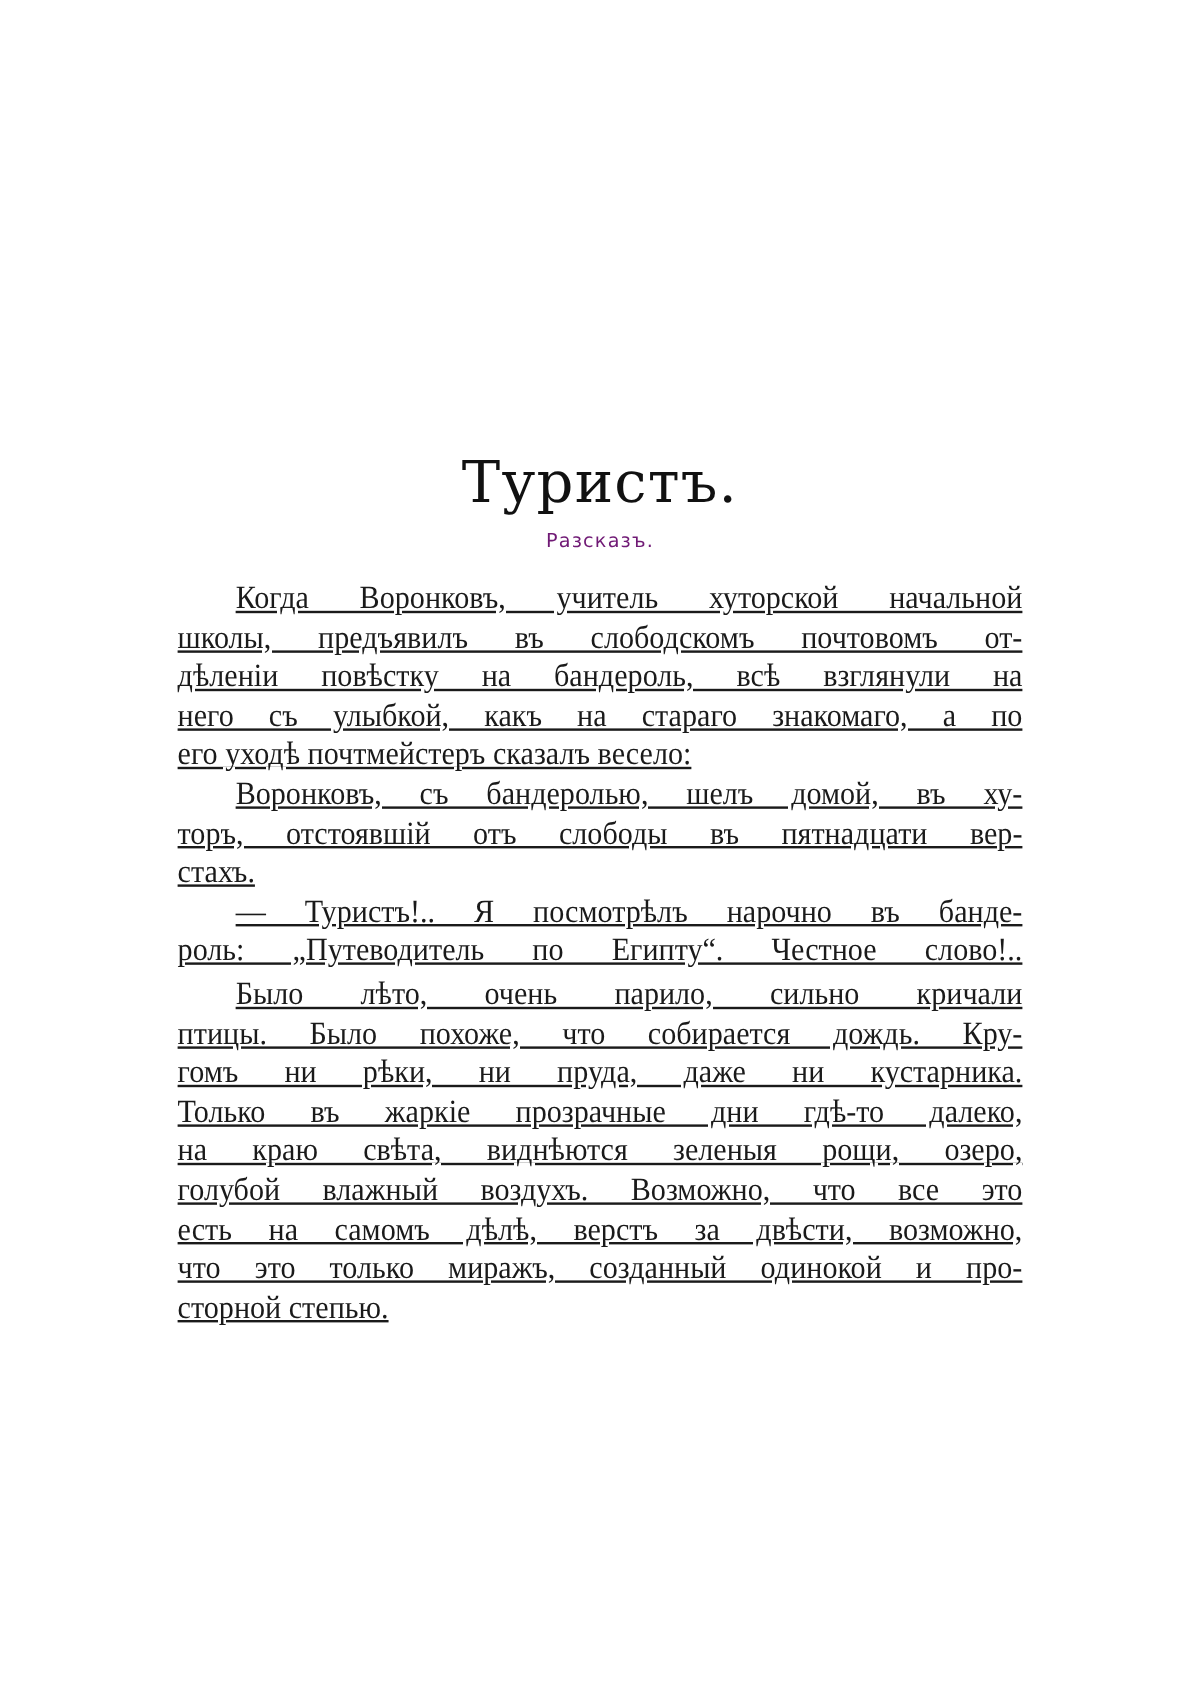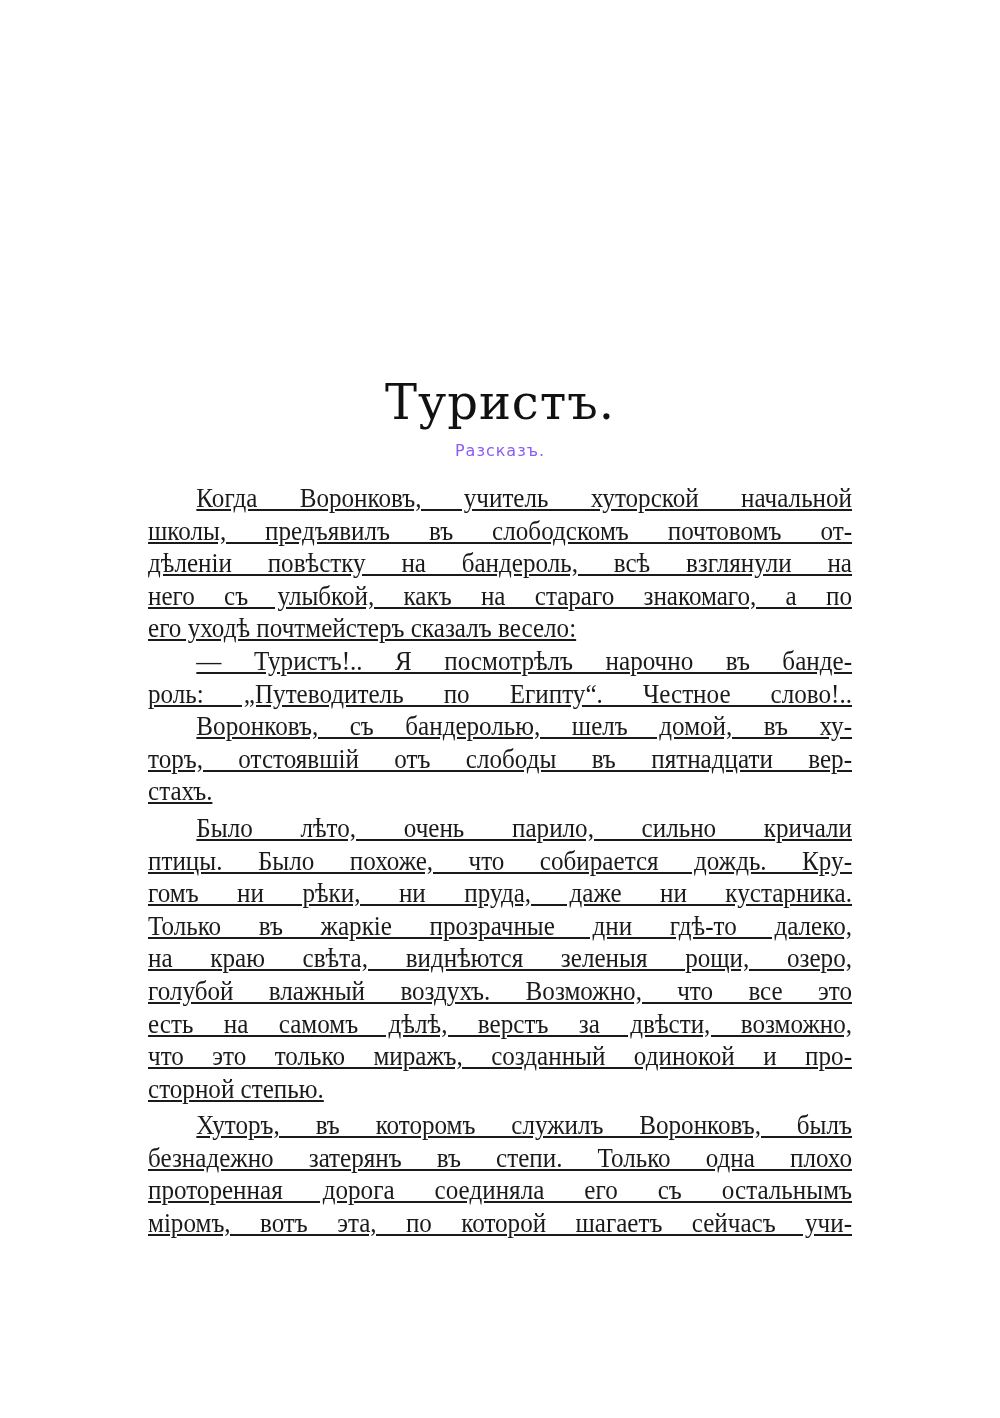--- a/index.html
+++ b/index.html
@@ -37,21 +37,21 @@
     .subtitle {
       position: absolute;
       top: 440px;
       left: 0;
       width: 1000px;
       text-align: center;
       font-family: "DejaVu Sans", sans-serif;
       font-size: 16px;
       letter-spacing: 1px;
       line-height: 22px;
-      color: #8b5cf6;
+      color: #701a75;
     }
     .body-text {
       position: absolute;
       top: 482px;
       left: 148px;
       width: 704px;
       text-decoration: underline;
     }
     .line {
       display: block;
@@ -89,44 +89,38 @@
 
     <div>
       <span class="line indent">Когда Воронковъ, учитель хуторской начальной</span>
       <span class="line">школы, предъявилъ въ слободскомъ почтовомъ от-</span>
       <span class="line">дѣленіи повѣстку на бандероль, всѣ взглянули на</span>
       <span class="line">него съ улыбкой, какъ на стараго знакомаго, а по</span>
       <span class="line last">его уходѣ почтмейстеръ сказалъ весело:</span>
     </div>
 
     <div>
-      <span class="line indent">— Туристъ!.. Я посмотрѣлъ нарочно въ банде-</span>
-      <span class="line">роль: „Путеводитель по Египту“.  Честное слово!..</span>
+      <span class="line indent">Воронковъ, съ бандеролью, шелъ домой, въ ху-</span>
+      <span class="line">торъ, отстоявшій отъ слободы въ пятнадцати вер-</span>
+      <span class="line last">стахъ.</span>
     </div>
 
     <div>
-      <span class="line indent">Воронковъ, съ бандеролью, шелъ домой, въ ху-</span>
-      <span class="line">торъ, отстоявшій отъ слободы въ пятнадцати вер-</span>
-      <span class="line last">стахъ.</span>
+      <span class="line indent">— Туристъ!.. Я посмотрѣлъ нарочно въ банде-</span>
+      <span class="line">роль: „Путеводитель по Египту“.  Честное слово!..</span>
     </div>
     <span class="para-gap"></span>
 
     <div>
       <span class="line indent">Было лѣто, очень парило, сильно кричали</span>
       <span class="line">птицы. Было похоже, что собирается дождь. Кру-</span>
       <span class="line">гомъ ни рѣки, ни пруда, даже ни кустарника.</span>
       <span class="line">Только въ жаркіе прозрачные дни гдѣ-то далеко,</span>
       <span class="line">на краю свѣта, виднѣются зеленыя рощи, озеро,</span>
       <span class="line">голубой влажный воздухъ. Возможно, что все это</span>
       <span class="line">есть на самомъ дѣлѣ, верстъ за двѣсти, возможно,</span>
       <span class="line">что это только миражъ, созданный одинокой и про-</span>
       <span class="line last">сторной степью.</span>
     </div>
     <span class="para-gap"></span>
 
-    <div>
-      <span class="line indent">Хуторъ, въ которомъ служилъ Воронковъ, былъ</span>
-      <span class="line">безнадежно затерянъ въ степи. Только одна плохо</span>
-      <span class="line">проторенная дорога соединяла его съ остальнымъ</span>
-      <span class="line">міромъ, вотъ эта, по которой шагаетъ сейчасъ учи-</span>
-    </div>
   </div>
 </div>
 
 </body></html>

